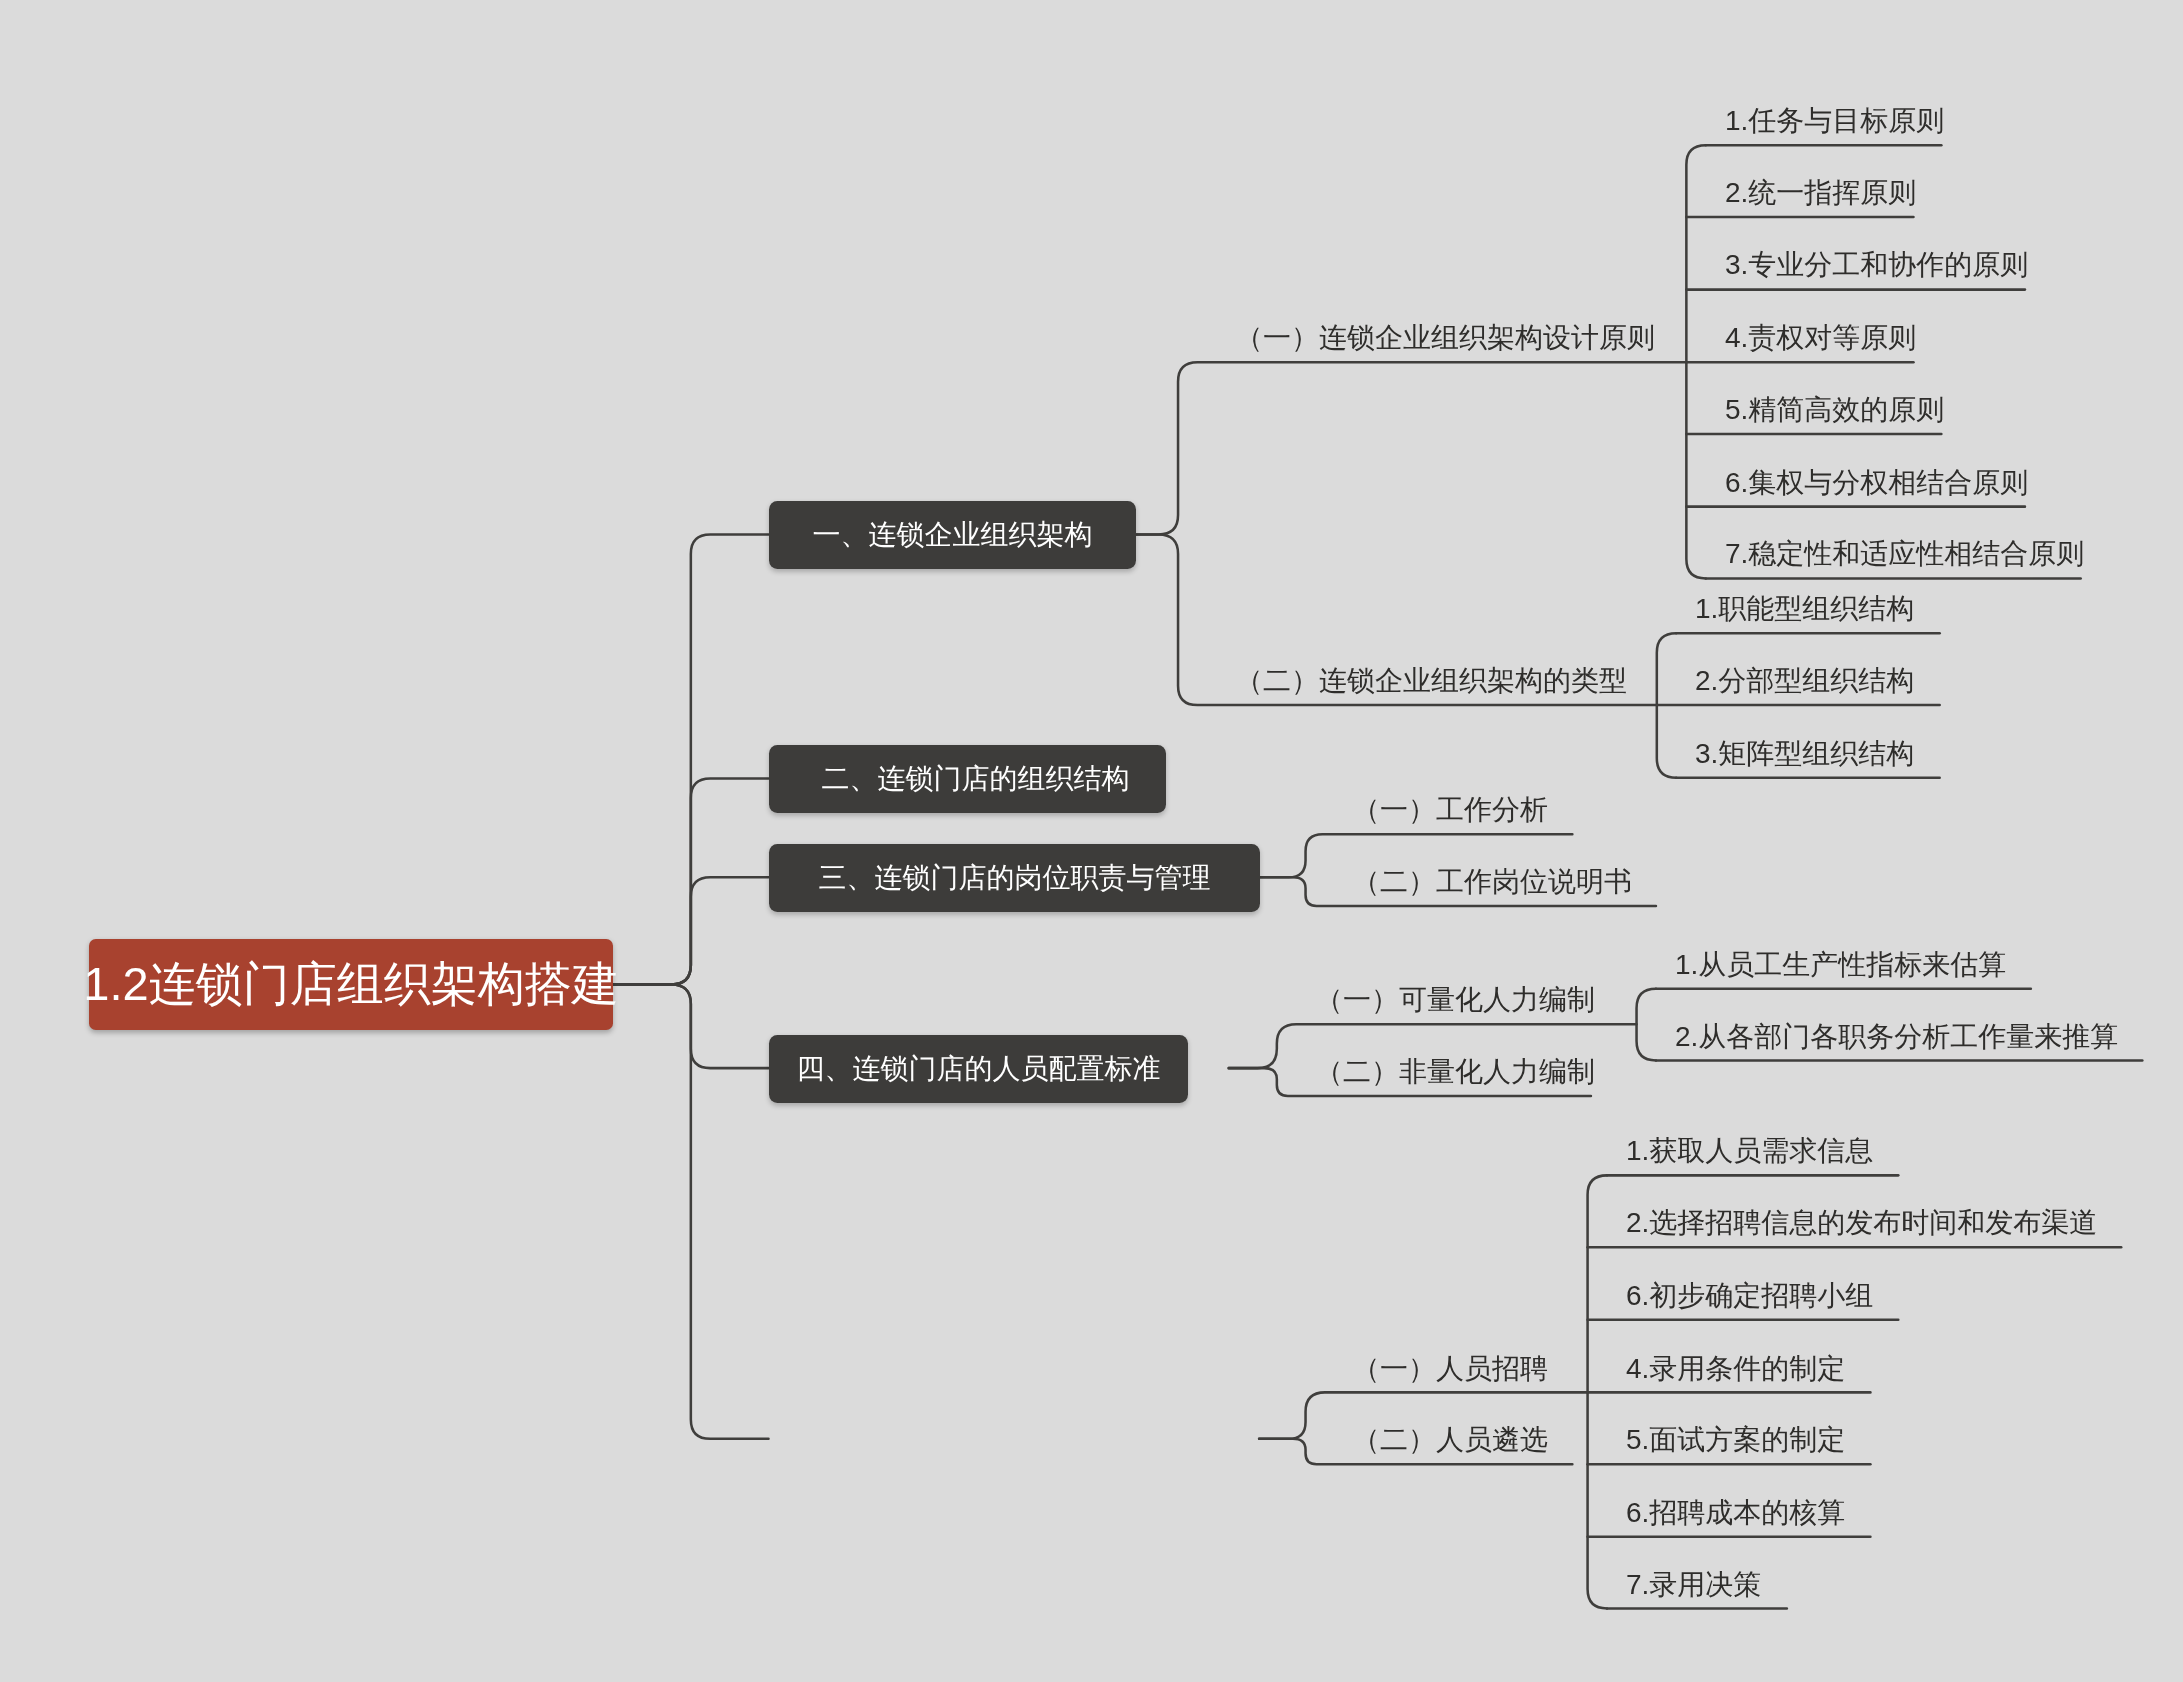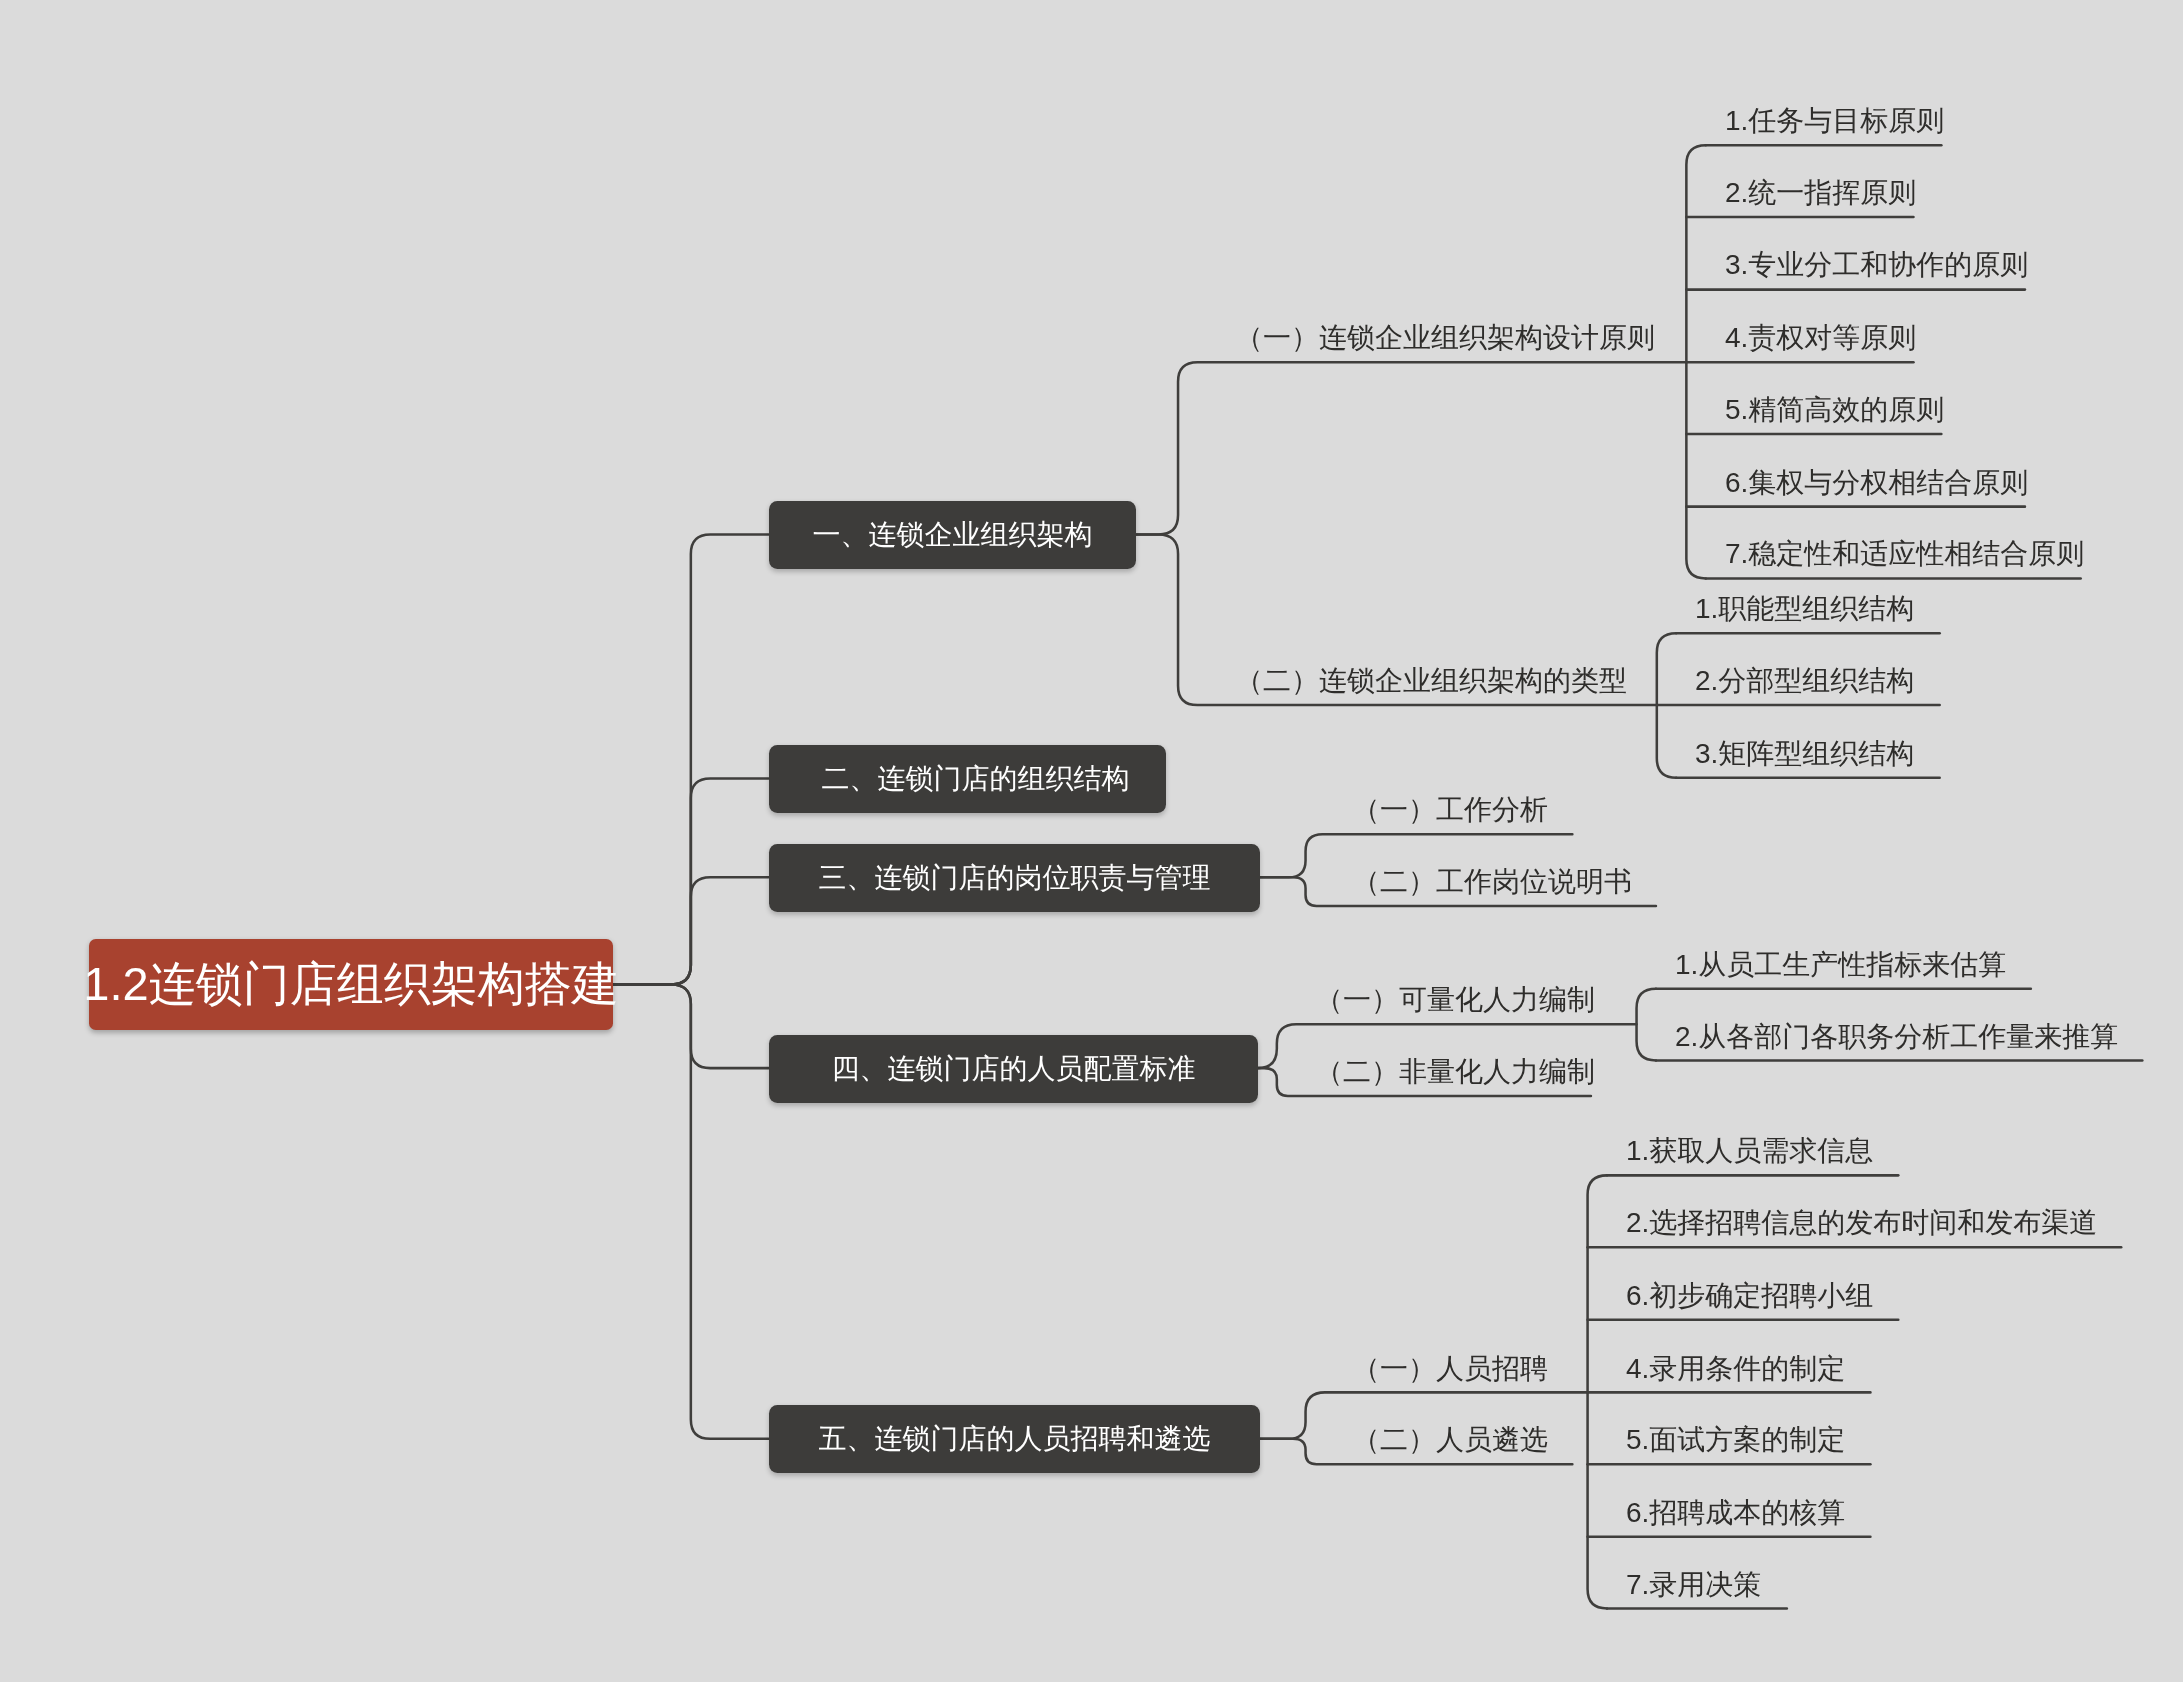--- a/index.html
+++ b/index.html
@@ -73,22 +73,21 @@
       <path d="M 1880 1820 H 2215"></path>
       <path d="M 1903 1905 H 2116"></path>
     </g>
   </svg>
 
   <div class="root" style="left:89px;top:939px;width:524px;height:91px;">1.2连锁门店组织架构搭建</div>
 
   <div class="box" style="left:769px;top:501px;width:367px;">一、连锁企业组织架构</div>
   <div class="box" style="left:769px;top:745px;width:381px;padding-left:16px;">二、连锁门店的组织结构</div>
   <div class="box" style="left:769px;top:844px;width:491px;">三、连锁门店的岗位职责与管理</div>
-  <div class="box" style="left:769px;top:1035px;width:489px;">四、连锁门店的人员配置标准</div>
-  <div class="box" style="left:769px;top:1405px;width:491px;">五、连锁门店的人员招聘和遴选</div>
+  <div class="box" style="left:769px;top:1035px;width:419px;">四、连锁门店的人员配置标准</div>
 
   <div class="t" style="left:1235px;top:320px;">（一）连锁企业组织架构设计原则</div>
   <div class="t" style="left:1725px;top:103px;">1.任务与目标原则</div>
   <div class="t" style="left:1725px;top:175px;">2.统一指挥原则</div>
   <div class="t" style="left:1725px;top:247px;">3.专业分工和协作的原则</div>
   <div class="t" style="left:1725px;top:320px;">4.责权对等原则</div>
   <div class="t" style="left:1725px;top:392px;">5.精简高效的原则</div>
   <div class="t" style="left:1725px;top:465px;">6.集权与分权相结合原则</div>
   <div class="t" style="left:1725px;top:536px;">7.稳定性和适应性相结合原则</div>
 

